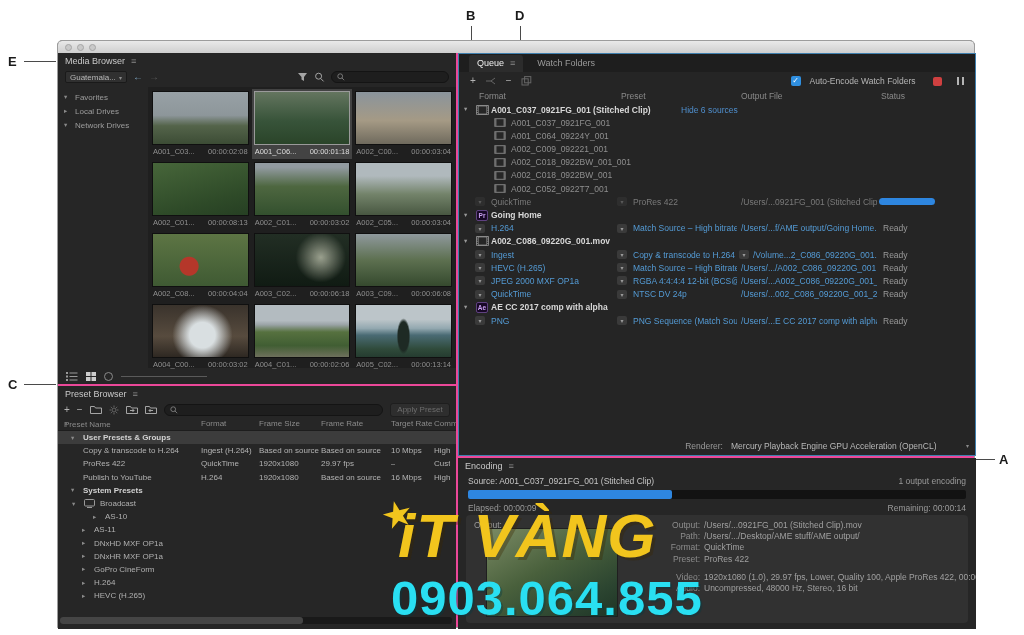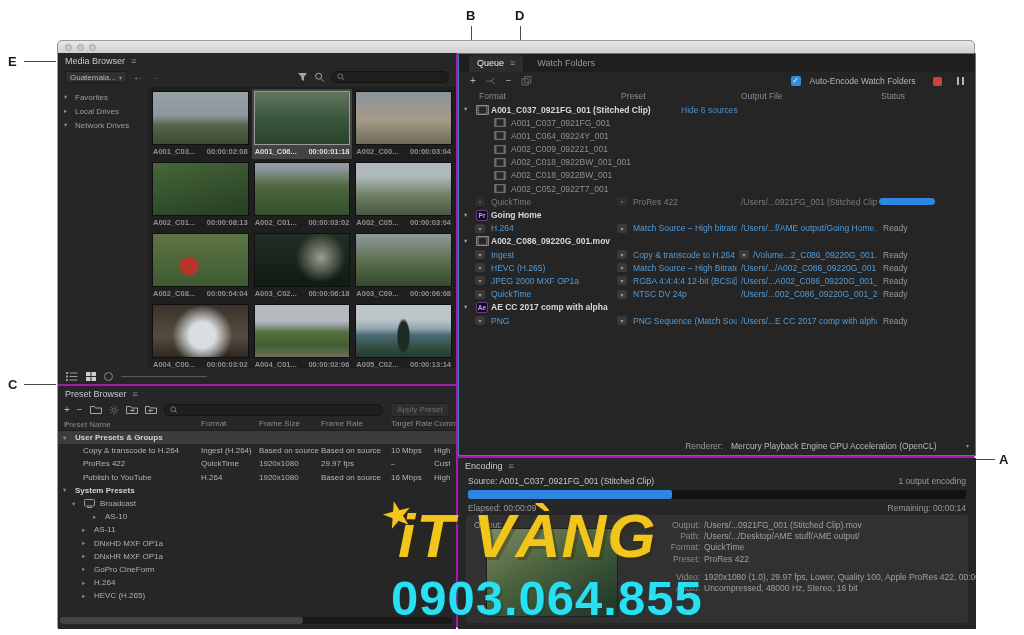--- a/index.html
+++ b/index.html
@@ -8,57 +8,57 @@
   
   .ann{position:absolute;font-size:13px;font-weight:600;color:#1a1a1a;}
   .ann-line{position:absolute;background:#4a4a4a;}
   .ann-line.v{width:1px;} .ann-line.h{height:1px;}
   
   .window{position:absolute;left:57px;top:40px;width:918px;height:588px;background:#1b1b1b;
           border:1px solid #9c9c9c;box-sizing:border-box;border-radius:5px 5px 0 0;}
   .titlebar{height:12px;background:linear-gradient(#e9e9e9,#cfcfcf);border-radius:4px 4px 0 0;
             display:flex;align-items:center;padding-left:7px;gap:5px;}
   .tl-dot{width:7px;height:7px;border-radius:50%;background:#c9c9c9;border:1px solid #a6a6a6;box-sizing:border-box;}
-  .app{position:absolute;left:0;right:0;top:12px;bottom:0;background:#a21caf;}
+  .app{position:absolute;left:0;right:0;top:12px;bottom:0;background:#ec4899;}
   .panel{position:absolute;background:#262626;box-sizing:border-box;overflow:hidden;}
   .phead{height:15px;display:flex;align-items:center;padding:0 7px;gap:6px;font-size:9px;color:#c9c9c9;}
   .pmenu{color:#8a8a8a;font-size:9px;}
   .dim{color:#6b6b6b;}
   svg{display:block;}
   
   #media{left:0;top:0;width:398px;height:331px;}
   .mb-toolbar{height:18px;display:flex;align-items:center;padding:0 7px;gap:6px;}
   .mb-dd{width:62px;height:12px;background:#303030;border:1px solid #1a1a1a;border-radius:2px;
          font-size:8px;color:#b9b9b9;display:flex;align-items:center;justify-content:space-between;padding:0 4px;box-sizing:border-box;}
   .navarrow{font-size:10px;line-height:10px;}
   .searchbox{flex:1;height:12px;background:#1e1e1e;border:1px solid #141414;border-radius:6px;
              display:flex;align-items:center;padding:0 5px;gap:4px;box-sizing:border-box;}
   .mb-body{position:absolute;left:0;right:0;top:34px;bottom:16px;display:flex;}
   .mb-tree{width:90px;padding-top:3px;font-size:8px;color:#9d9d9d;}
   .tree-row{display:flex;align-items:center;gap:4px;padding:2.5px 0 2.5px 6px;}
   .tchev{font-size:6.5px;color:#8a8a8a;width:7px;}
   .mb-grid{flex:1;background:#1f1f1f;display:grid;grid-template-columns:repeat(3,1fr);grid-auto-rows:70px;padding:2px;gap:1px;}
-  .clip{padding:2px;box-sizing:border-box;font-weight:bold;}
+  .clip{padding:2px;box-sizing:border-box;}
   .clip.selected{background:#434343;}
   .thumb{height:52px;border:1px solid #101010;}
   .clip.selected .thumb{border-color:#9a9a9a;}
   .cap{display:flex;justify-content:space-between;font-size:7.5px;color:#8f8f8f;padding:2px 1px 0;white-space:nowrap;overflow:hidden;}
   .clip.selected .cap{color:#dedede;}
   .mb-footer{position:absolute;left:0;right:0;bottom:0;height:16px;display:flex;align-items:center;gap:8px;padding:0 8px;}
   .sl-knob{width:7px;height:7px;border:1px solid #8a8a8a;border-radius:50%;}
   .sl-track{width:86px;height:1px;background:#5a5a5a;}
   
   #preset{left:0;top:333px;width:398px;height:243px;}
   .pb-toolbar{height:17px;display:flex;align-items:center;padding:0 6px;gap:7px;}
   .tbglyph{font-size:10px;color:#b5b5b5;line-height:10px;}
   .apply-btn{width:58px;height:12px;background:#2e2e2e;border:1px solid #1e1e1e;border-radius:3px;
              font-size:8px;color:#6d6d6d;display:flex;align-items:center;justify-content:center;}
   .pb-cols{position:relative;height:12px;font-size:8px;color:#8b8b8b;border-bottom:1px solid #1d1d1d;}
   .pb-cols span{position:absolute;top:1px;white-space:nowrap;}
-  .pb-group{height:13.2px;display:flex;align-items:center;gap:5px;padding-left:5px;font-size:8px;color:#d2d2d2;font-weight:bold;}
+  .pb-group{height:13.2px;display:flex;align-items:center;gap:5px;padding-left:13px;font-size:8px;color:#d2d2d2;font-weight:bold;}
   .pb-group.sel{background:#3c3c3c;}
   .pb-row{position:relative;height:13.2px;font-size:8px;color:#b3b3b3;}
   .pb-row span{position:absolute;top:2px;white-space:nowrap;overflow:hidden;}
   .pb-tree-row{height:13.2px;display:flex;align-items:center;gap:5px;font-size:8px;color:#b0b0b0;}
   .hscroll{position:absolute;left:2px;right:4px;bottom:5px;height:7px;background:#191919;border-radius:3px;}
   .hthumb{width:62%;height:100%;background:#454545;border-radius:3px;}
   
   #queue{left:400px;top:0;width:518px;height:403px;background:#252525;border:1px solid #3f7fae;}
   .tabbar{height:18px;background:#1e1e1e;display:flex;align-items:flex-end;padding-left:10px;gap:6px;}
   .tab{font-size:9px;color:#9a9a9a;padding:3px 8px 4px;display:flex;gap:6px;align-items:center;}

